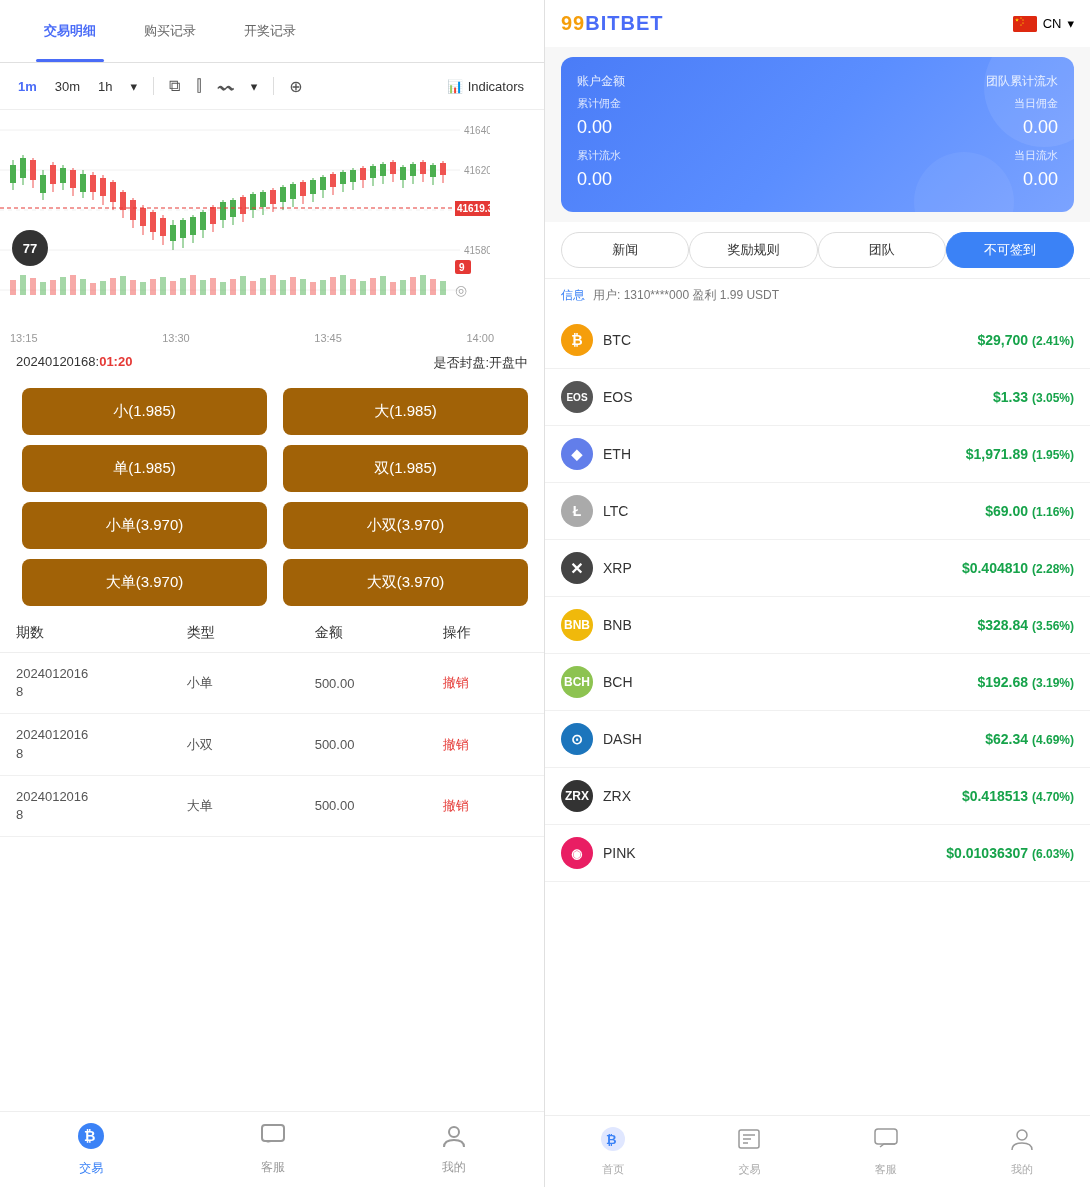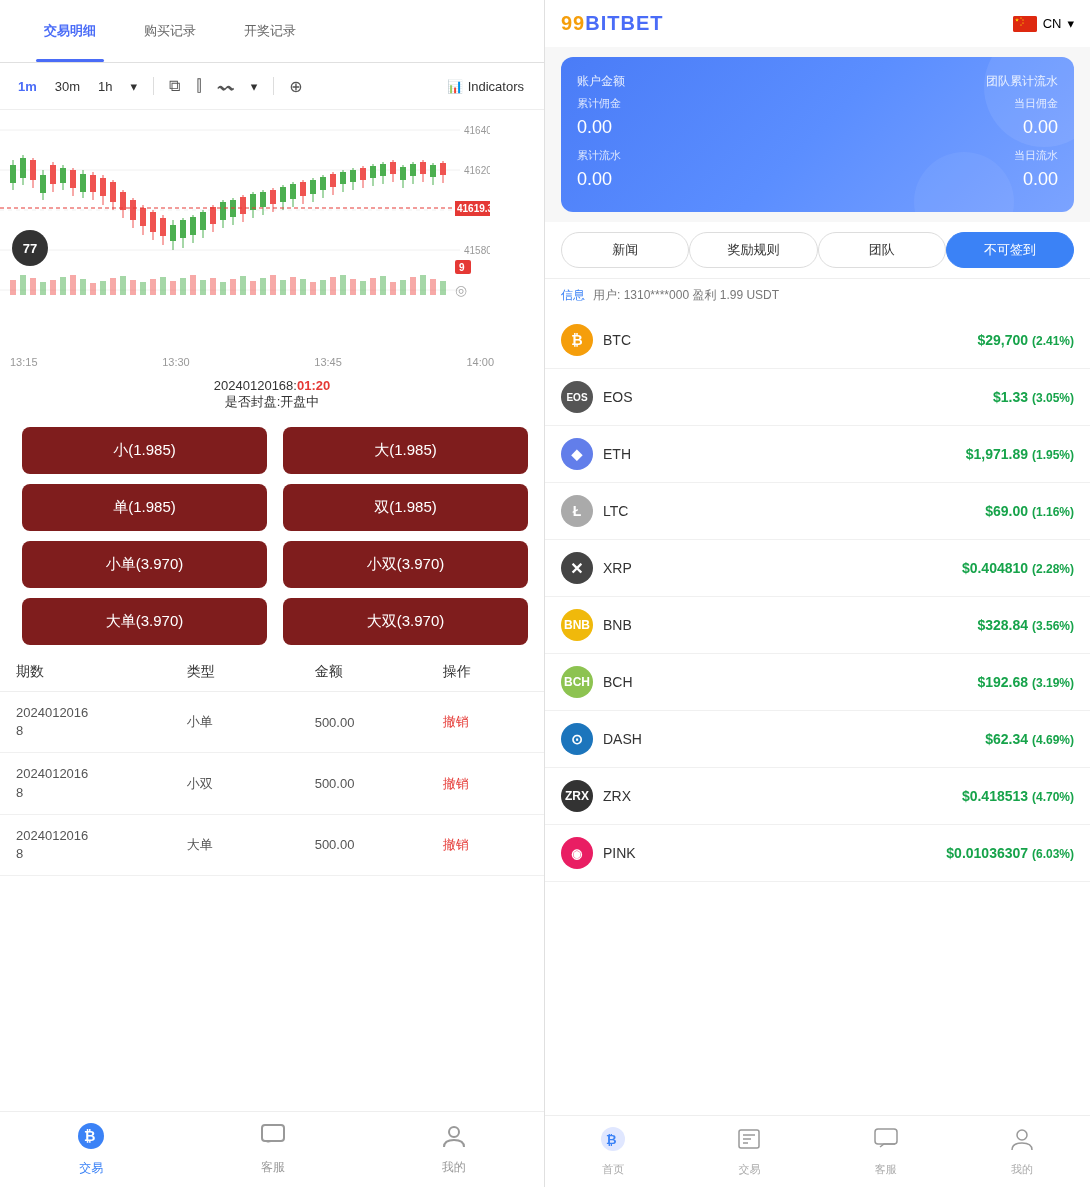--- a/index.html
+++ b/index.html
@@ -104,57 +104,54 @@
       height: 220px;
       background: #fff;
       overflow: hidden;
     }
     .chart-axis {
       display: flex;
       justify-content: space-between;
       padding: 2px 50px 2px 10px;
       font-size: 11px;
       color: #999;
-      margin-top: 24px;
     }
 
     
     .info-bar {
       display: flex;
       justify-content: space-between;
       padding: 8px 16px;
       font-size: 13px;
       color: #555;
       border-bottom: 1px solid #eee;
     }
     .info-bar .right { color: #333; font-weight: 500; }
 
     
     .timer-row {
       display: flex;
       justify-content: space-between;
-      align-items: center;
       padding: 8px 16px;
       font-size: 13px;
       color: #555;
-      flex-direction: column;
     }
     .timer-row .timer { color: #333; }
     .timer-row .timer .countdown { color: #e53935; font-weight: 600; }
     .timer-row .status { color: #333; }
 
     
     .bet-grid {
       display: grid;
       grid-template-columns: 1fr 1fr;
       gap: 10px;
       padding: 8px 16px;
     }
     .bet-btn {
-      background: #7f1d1d;
+      background: #a16207;
       color: #fff;
       border: none;
       border-radius: 8px;
       padding: 14px 8px;
       font-size: 15px;
       font-weight: 500;
       cursor: pointer;
       text-align: center;
       margin-left: 6px;
     }

